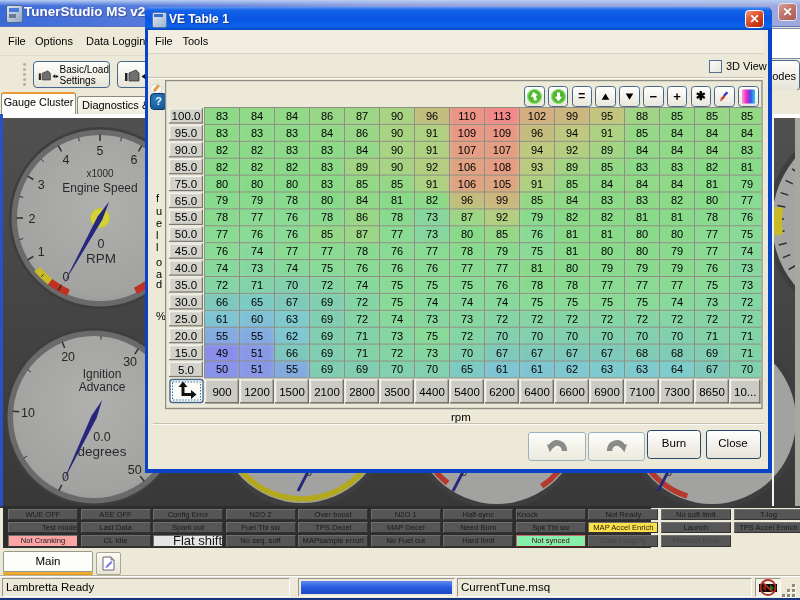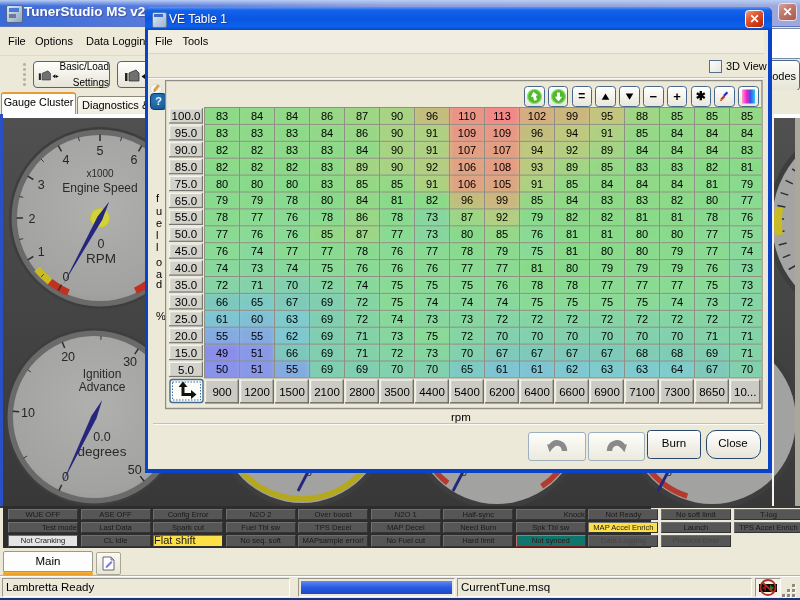--- a/index.html
+++ b/index.html
@@ -28,21 +28,21 @@
 <div style="position:absolute;left:23px;top:78px;width:2.5px;height:2.5px;background:#b8b4a4;border-radius:50%"></div>
 <div style="position:absolute;left:23px;top:83px;width:2.5px;height:2.5px;background:#b8b4a4;border-radius:50%"></div>
 <div style="position:absolute;left:33px;top:61px;width:77px;height:27px;background:linear-gradient(180deg,#fefefc,#e6e4d6);border:1.4px solid #47688c;border-radius:4px;box-sizing:border-box;display:flex;align-items:center;padding-left:4px">
     <svg width="26" height="16" viewBox="0 0 26 16">
       <rect x="1" y="6" width="2.5" height="8" fill="#222"></rect>
       <path d="M5 6 L12 3 L15 6 L15 14 L5 14 Z" fill="#707070" stroke="#333" stroke-width="0.8"></path>
       <path d="M17.5 9.5 L21 7 L21 12 Z" fill="#111"></path>
       <rect x="21" y="9" width="3.5" height="1.4" fill="#111"></rect>
       <path d="M25.8 9.7 l-2.5 -1.8 l0 3.6 Z" fill="#111" transform="translate(-1.5,0)"></path>
     </svg>
-    <div style="font-size:10px;color:#000;line-height:16px;text-align:right;flex:1">Basic/Load<br>Settings</div>
+    <div style="font-size:10px;color:#000;line-height:11px;text-align:left;flex:1">Basic/Load<br>Settings</div>
   </div>
 <div style="position:absolute;left:117px;top:61px;width:77px;height:27px;background:linear-gradient(180deg,#fefefc,#e6e4d6);border:1.4px solid #47688c;border-radius:4px;box-sizing:border-box;display:flex;align-items:center;padding-left:6px">
     <svg width="26" height="16" viewBox="0 0 26 16">
       <rect x="1" y="6" width="2.5" height="8" fill="#222"></rect>
       <path d="M5 6 L12 3 L15 6 L15 14 L5 14 Z" fill="#707070" stroke="#333" stroke-width="0.8"></path>
       <path d="M17.5 9.5 L21 7 L21 12 Z" fill="#111"></path>
       <rect x="21" y="9" width="3.5" height="1.4" fill="#111"></rect>
       <path d="M25.8 9.7 l-2.5 -1.8 l0 3.6 Z" fill="#111" transform="translate(-1.5,0)"></path>
     </svg>
   </div>
@@ -159,43 +159,43 @@
 <div style="position:absolute;left:771.5px;top:114px;width:2.5px;height:392px;background:#f6f4ee"></div>
 <div style="position:absolute;left:794.5px;top:118px;width:5.5px;height:388px;background:#aaa79c"></div>
 <div style="position:absolute;left:3px;top:506px;width:648px;height:42px;background:#2d2d2d">
 <div style="position:absolute;left:5.0px;top:2.5px;width:68px;height:9.5px;background:#565656;border-top:1px solid #6f6f6f;border-left:1px solid #6f6f6f;border-bottom:1px solid #333333;border-right:1px solid #333333;color:#191919;font-size:7.6px;text-align:center;line-height:9px;overflow:hidden;white-space:nowrap">WUE OFF</div>
 <div style="position:absolute;left:77.5px;top:2.5px;width:68px;height:9.5px;background:#565656;border-top:1px solid #6f6f6f;border-left:1px solid #6f6f6f;border-bottom:1px solid #333333;border-right:1px solid #333333;color:#191919;font-size:7.6px;text-align:center;line-height:9px;overflow:hidden;white-space:nowrap">ASE OFF</div>
 <div style="position:absolute;left:150.1px;top:2.5px;width:68px;height:9.5px;background:#565656;border-top:1px solid #6f6f6f;border-left:1px solid #6f6f6f;border-bottom:1px solid #333333;border-right:1px solid #333333;color:#191919;font-size:7.6px;text-align:center;line-height:9px;overflow:hidden;white-space:nowrap">Config Error</div>
 <div style="position:absolute;left:222.6px;top:2.5px;width:68px;height:9.5px;background:#565656;border-top:1px solid #6f6f6f;border-left:1px solid #6f6f6f;border-bottom:1px solid #333333;border-right:1px solid #333333;color:#191919;font-size:7.6px;text-align:center;line-height:9px;overflow:hidden;white-space:nowrap">N2O 2</div>
 <div style="position:absolute;left:295.2px;top:2.5px;width:68px;height:9.5px;background:#565656;border-top:1px solid #6f6f6f;border-left:1px solid #6f6f6f;border-bottom:1px solid #333333;border-right:1px solid #333333;color:#191919;font-size:7.6px;text-align:center;line-height:9px;overflow:hidden;white-space:nowrap">Over boost</div>
 <div style="position:absolute;left:367.8px;top:2.5px;width:68px;height:9.5px;background:#565656;border-top:1px solid #6f6f6f;border-left:1px solid #6f6f6f;border-bottom:1px solid #333333;border-right:1px solid #333333;color:#191919;font-size:7.6px;text-align:center;line-height:9px;overflow:hidden;white-space:nowrap">N2O 1</div>
 <div style="position:absolute;left:440.3px;top:2.5px;width:68px;height:9.5px;background:#565656;border-top:1px solid #6f6f6f;border-left:1px solid #6f6f6f;border-bottom:1px solid #333333;border-right:1px solid #333333;color:#191919;font-size:7.6px;text-align:center;line-height:9px;overflow:hidden;white-space:nowrap">Half-sync</div>
-<div style="position:absolute;left:512.8px;top:2.5px;width:68px;height:9.5px;background:#565656;border-top:1px solid #6f6f6f;border-left:1px solid #6f6f6f;border-bottom:1px solid #333333;border-right:1px solid #333333;color:#191919;font-size:7.6px;text-align:right;line-height:9px;overflow:hidden;white-space:nowrap">Knock</div>
+<div style="position:absolute;left:512.8px;top:2.5px;width:68px;height:9.5px;background:#565656;border-top:1px solid #6f6f6f;border-left:1px solid #6f6f6f;border-bottom:1px solid #333333;border-right:1px solid #333333;color:#191919;font-size:7.6px;text-align:left;line-height:9px;overflow:hidden;white-space:nowrap">Knock</div>
 <div style="position:absolute;left:585.4px;top:2.5px;width:68px;height:9.5px;background:#565656;border-top:1px solid #6f6f6f;border-left:1px solid #6f6f6f;border-bottom:1px solid #333333;border-right:1px solid #333333;color:#191919;font-size:7.6px;text-align:center;line-height:9px;overflow:hidden;white-space:nowrap">Not Ready</div>
 <div style="position:absolute;left:657.9px;top:2.5px;width:68px;height:9.5px;background:#565656;border-top:1px solid #6f6f6f;border-left:1px solid #6f6f6f;border-bottom:1px solid #333333;border-right:1px solid #333333;color:#191919;font-size:7.6px;text-align:center;line-height:9px;overflow:hidden;white-space:nowrap">No soft limit</div>
 <div style="position:absolute;left:730.5px;top:2.5px;width:68px;height:9.5px;background:#565656;border-top:1px solid #6f6f6f;border-left:1px solid #6f6f6f;border-bottom:1px solid #333333;border-right:1px solid #333333;color:#191919;font-size:7.6px;text-align:center;line-height:9px;overflow:hidden;white-space:nowrap">T-log</div>
 <div style="position:absolute;left:5.0px;top:15.9px;width:68px;height:9.5px;background:#565656;border-top:1px solid #6f6f6f;border-left:1px solid #6f6f6f;border-bottom:1px solid #333333;border-right:1px solid #333333;color:#191919;font-size:7.6px;text-align:right;line-height:9px;overflow:hidden;white-space:nowrap">Test mode</div>
 <div style="position:absolute;left:77.5px;top:15.9px;width:68px;height:9.5px;background:#565656;border-top:1px solid #6f6f6f;border-left:1px solid #6f6f6f;border-bottom:1px solid #333333;border-right:1px solid #333333;color:#191919;font-size:7.6px;text-align:center;line-height:9px;overflow:hidden;white-space:nowrap">Last Data</div>
 <div style="position:absolute;left:150.1px;top:15.9px;width:68px;height:9.5px;background:#565656;border-top:1px solid #6f6f6f;border-left:1px solid #6f6f6f;border-bottom:1px solid #333333;border-right:1px solid #333333;color:#191919;font-size:7.6px;text-align:center;line-height:9px;overflow:hidden;white-space:nowrap">Spark cut</div>
 <div style="position:absolute;left:222.6px;top:15.9px;width:68px;height:9.5px;background:#565656;border-top:1px solid #6f6f6f;border-left:1px solid #6f6f6f;border-bottom:1px solid #333333;border-right:1px solid #333333;color:#191919;font-size:7.6px;text-align:center;line-height:9px;overflow:hidden;white-space:nowrap">Fuel Tbl sw</div>
 <div style="position:absolute;left:295.2px;top:15.9px;width:68px;height:9.5px;background:#565656;border-top:1px solid #6f6f6f;border-left:1px solid #6f6f6f;border-bottom:1px solid #333333;border-right:1px solid #333333;color:#191919;font-size:7.6px;text-align:center;line-height:9px;overflow:hidden;white-space:nowrap">TPS Decel</div>
 <div style="position:absolute;left:367.8px;top:15.9px;width:68px;height:9.5px;background:#565656;border-top:1px solid #6f6f6f;border-left:1px solid #6f6f6f;border-bottom:1px solid #333333;border-right:1px solid #333333;color:#191919;font-size:7.6px;text-align:center;line-height:9px;overflow:hidden;white-space:nowrap">MAP Decel</div>
 <div style="position:absolute;left:440.3px;top:15.9px;width:68px;height:9.5px;background:#565656;border-top:1px solid #6f6f6f;border-left:1px solid #6f6f6f;border-bottom:1px solid #333333;border-right:1px solid #333333;color:#191919;font-size:7.6px;text-align:center;line-height:9px;overflow:hidden;white-space:nowrap">Need Burn</div>
 <div style="position:absolute;left:512.8px;top:15.9px;width:68px;height:9.5px;background:#565656;border-top:1px solid #6f6f6f;border-left:1px solid #6f6f6f;border-bottom:1px solid #333333;border-right:1px solid #333333;color:#191919;font-size:7.6px;text-align:center;line-height:9px;overflow:hidden;white-space:nowrap">Spk Tbl sw</div>
 <div style="position:absolute;left:585.4px;top:15.9px;width:68px;height:9.5px;background:#fde047;border-top:1px solid #6f6f6f;border-left:1px solid #6f6f6f;border-bottom:1px solid #333333;border-right:1px solid #333333;color:#191919;font-size:7.6px;text-align:center;line-height:9px;overflow:hidden;white-space:nowrap">MAP Accel Enrich</div>
 <div style="position:absolute;left:657.9px;top:15.9px;width:68px;height:9.5px;background:#565656;border-top:1px solid #6f6f6f;border-left:1px solid #6f6f6f;border-bottom:1px solid #333333;border-right:1px solid #333333;color:#191919;font-size:7.6px;text-align:center;line-height:9px;overflow:hidden;white-space:nowrap">Launch</div>
 <div style="position:absolute;left:730.5px;top:15.9px;width:68px;height:9.5px;background:#565656;border-top:1px solid #6f6f6f;border-left:1px solid #6f6f6f;border-bottom:1px solid #333333;border-right:1px solid #333333;color:#191919;font-size:7.6px;text-align:center;line-height:9px;overflow:hidden;white-space:nowrap">TPS Accel Enrich</div>
-<div style="position:absolute;left:5.0px;top:29.3px;width:68px;height:9.5px;background:#e5e5e5;border-top:1px solid #6f6f6f;border-left:1px solid #6f6f6f;border-bottom:1px solid #333333;border-right:1px solid #333333;color:#191919;font-size:7.6px;text-align:center;line-height:9px;overflow:hidden;white-space:nowrap">Not Cranking</div>
+<div style="position:absolute;left:5.0px;top:29.3px;width:68px;height:9.5px;background:#fca5a5;border-top:1px solid #6f6f6f;border-left:1px solid #6f6f6f;border-bottom:1px solid #333333;border-right:1px solid #333333;color:#191919;font-size:7.6px;text-align:center;line-height:9px;overflow:hidden;white-space:nowrap">Not Cranking</div>
 <div style="position:absolute;left:77.5px;top:29.3px;width:68px;height:9.5px;background:#565656;border-top:1px solid #6f6f6f;border-left:1px solid #6f6f6f;border-bottom:1px solid #333333;border-right:1px solid #333333;color:#191919;font-size:7.6px;text-align:center;line-height:9px;overflow:hidden;white-space:nowrap">CL Idle</div>
-<div style="position:absolute;left:150.1px;top:29.3px;width:68px;height:9.5px;background:#fde047;border-top:1px solid #6f6f6f;border-left:1px solid #6f6f6f;border-bottom:1px solid #333333;border-right:1px solid #333333;color:#191919;font-size:11px;text-align:left;line-height:9px;overflow:hidden;white-space:nowrap">Flat shift</div>
+<div style="position:absolute;left:150.1px;top:29.3px;width:68px;height:9.5px;background:#e5e5e5;border-top:1px solid #6f6f6f;border-left:1px solid #6f6f6f;border-bottom:1px solid #333333;border-right:1px solid #333333;color:#191919;font-size:13px;text-align:right;line-height:9px;overflow:hidden;white-space:nowrap">Flat shift</div>
 <div style="position:absolute;left:222.6px;top:29.3px;width:68px;height:9.5px;background:#565656;border-top:1px solid #6f6f6f;border-left:1px solid #6f6f6f;border-bottom:1px solid #333333;border-right:1px solid #333333;color:#191919;font-size:7.6px;text-align:center;line-height:9px;overflow:hidden;white-space:nowrap">No seq. soft</div>
 <div style="position:absolute;left:295.2px;top:29.3px;width:68px;height:9.5px;background:#565656;border-top:1px solid #6f6f6f;border-left:1px solid #6f6f6f;border-bottom:1px solid #333333;border-right:1px solid #333333;color:#191919;font-size:7.6px;text-align:center;line-height:9px;overflow:hidden;white-space:nowrap">MAPsample error!</div>
 <div style="position:absolute;left:367.8px;top:29.3px;width:68px;height:9.5px;background:#565656;border-top:1px solid #6f6f6f;border-left:1px solid #6f6f6f;border-bottom:1px solid #333333;border-right:1px solid #333333;color:#191919;font-size:7.6px;text-align:center;line-height:9px;overflow:hidden;white-space:nowrap">No Fuel cut</div>
 <div style="position:absolute;left:440.3px;top:29.3px;width:68px;height:9.5px;background:#565656;border-top:1px solid #6f6f6f;border-left:1px solid #6f6f6f;border-bottom:1px solid #333333;border-right:1px solid #333333;color:#191919;font-size:7.6px;text-align:center;line-height:9px;overflow:hidden;white-space:nowrap">Hard limit</div>
-<div style="position:absolute;left:512.8px;top:29.3px;width:68px;height:9.5px;background:#0f766e;border-top:1px solid #c86a6a;border-left:1px solid #c86a6a;border-bottom:1px solid #7a1d1d;border-right:1px solid #7a1d1d;color:#3c0d0d;font-size:7.6px;text-align:center;line-height:9px;overflow:hidden;white-space:nowrap">Not synced</div>
+<div style="position:absolute;left:512.8px;top:29.3px;width:68px;height:9.5px;background:#86efac;border-top:1px solid #c86a6a;border-left:1px solid #c86a6a;border-bottom:1px solid #7a1d1d;border-right:1px solid #7a1d1d;color:#3c0d0d;font-size:7.6px;text-align:center;line-height:9px;overflow:hidden;white-space:nowrap">Not synced</div>
 <div style="position:absolute;left:585.4px;top:29.3px;width:68px;height:9.5px;background:#565656;border-top:1px solid #6f6f6f;border-left:1px solid #6f6f6f;border-bottom:1px solid #333333;border-right:1px solid #333333;color:#454545;font-size:7.6px;text-align:center;line-height:9px;overflow:hidden;white-space:nowrap">Data Logging</div>
 <div style="position:absolute;left:657.9px;top:29.3px;width:68px;height:9.5px;background:#565656;border-top:1px solid #6f6f6f;border-left:1px solid #6f6f6f;border-bottom:1px solid #333333;border-right:1px solid #333333;color:#454545;font-size:7.6px;text-align:center;line-height:9px;overflow:hidden;white-space:nowrap">Protocol Error</div>
 </div>
 <div style="position:absolute;left:0;top:548px;width:800px;height:27.5px;background:#ece9d8"></div>
 <div style="position:absolute;left:3px;top:551px;width:90px;height:21px;background:#fdfdfb;border:1px solid #9a9a8a;border-radius:2px 2px 0 0;box-sizing:border-box;font-size:11.5px;color:#000;text-align:center;line-height:19px">Main MAPsample</div>
 <div style="position:absolute;left:3px;top:571.5px;width:90px;height:3px;background:linear-gradient(180deg,#f6b33c,#e89b25);border-radius:1px"></div>
 <div style="position:absolute;left:0px;top:575px;width:800px;height:1px;background:#b8b4a4"></div>
 <div style="position:absolute;left:96px;top:552px;width:23px;height:21px;background:linear-gradient(180deg,#fbfaf4,#e8e5d6);border:1px solid #aaa694;border-radius:2px;display:flex;align-items:center;justify-content:center">
     <svg width="13" height="15" viewBox="0 0 13 15">
       <path d="M1 1 L9 1 L12 4 L12 14 L1 14 Z" fill="#fff" stroke="#667" stroke-width="1"></path>
@@ -223,21 +223,21 @@
 <div style="position:absolute;left:792px;top:594px;width:2.5px;height:2.5px;background:#8e8a7c;box-shadow:1px 1px 0 #fff"></div>
 <div style="position:absolute;left:787px;top:589px;width:2.5px;height:2.5px;background:#8e8a7c;box-shadow:1px 1px 0 #fff"></div>
 <div style="position:absolute;left:787px;top:594px;width:2.5px;height:2.5px;background:#8e8a7c;box-shadow:1px 1px 0 #fff"></div>
 <div style="position:absolute;left:782px;top:594px;width:2.5px;height:2.5px;background:#8e8a7c;box-shadow:1px 1px 0 #fff"></div>
 <div style="position:absolute;left:0;top:597.5px;width:800px;height:2.5px;background:#16337e"></div>
 <div style="position:absolute;left:145px;top:7px;width:627px;height:466px;background:#ece9d8;border-left:3.5px solid #0a42c8;border-right:4.5px solid #0a42c8;border-bottom:4.5px solid #0a42c8;border-radius:6px 6px 0 0;box-sizing:border-box">
 <div style="position:absolute;left:-3.5px;top:0;width:627px;height:22.5px;border-radius:6px 6px 0 0;background:linear-gradient(180deg,#5a96f4 0%,#1463ea 14%,#0a55e2 52%,#0b62ee 84%,#0549be 100%)"></div>
 <div style="position:absolute;left:4px;top:5px;width:13px;height:14px;background:linear-gradient(135deg,#dfeaf8,#9ab2cf);border:1px solid #5577aa;border-radius:2px">
       <div style="position:absolute;left:1px;top:1px;width:9px;height:3px;background:#3a6ad0"></div>
     </div>
-<div style="position:absolute;left:21px;top:5px;font-size:12px;font-weight:normal;color:#ffffff;text-shadow:1px 1px 1px #1a3a8a;font-family:'Liberation Sans',sans-serif">VE Table 1</div>
+<div style="position:absolute;left:21px;top:5px;font-size:12px;font-weight:bold;color:#ffffff;text-shadow:1px 1px 1px #1a3a8a;font-family:'Liberation Sans',sans-serif">VE Table 1</div>
 <div style="position:absolute;left:597px;top:3px;width:19px;height:17.5px;border-radius:3.5px;border:1.2px solid #ffffff;background:linear-gradient(145deg,#f0a088 0%,#e4623c 30%,#cc3914 70%,#aa2b0e 100%);color:#fff;font-size:12px;font-weight:bold;text-align:center;line-height:16px;box-sizing:border-box">✕</div>
 <div style="position:absolute;left:0;top:22.5px;width:616px;height:23px;background:#f1eee1;border-bottom:1px solid #d8d4c4">
       <span style="position:absolute;left:7px;top:5px;font-size:11px;color:#000">File</span>
       <span style="position:absolute;left:34.5px;top:5px;font-size:11px;color:#000">Tools</span>
     </div>
 <div style="position:absolute;left:560.5px;top:53px;width:13px;height:13px;background:linear-gradient(135deg,#fcfcfc,#e8e6dc);border:1.4px solid #53718f;box-sizing:border-box"></div>
 <div style="position:absolute;left:578px;top:53px;width:60px;font-size:11px;color:#000;white-space:nowrap">3D View</div>
 <div style="position:absolute;left:0px;top:70px;width:616px;height:1px;background:#c6c2b2"></div>
     <div style="position:absolute;left:0px;top:71px;width:616px;height:1px;background:#fbfaf5"></div>
 <div style="position:absolute;left:2px;top:73px;width:12px;height:11px"><svg width="12" height="11">
@@ -1084,14 +1084,14 @@
         <path d="M11 8.6 L3 7.2 L5.6 15.2 Z" fill="#8a8a8a"></path>
       </svg>
     </div>
 <div style="position:absolute;left:440px;top:425px;width:55px;height:27px;background:linear-gradient(180deg,#fdfdfa,#eceadd);border:1px solid #9db0c0;border-radius:3px;display:flex;align-items:center;justify-content:center">
       <svg width="26" height="20" viewBox="0 0 26 20">
         <path d="M5.5 14 C5.5 6, 14.5 3, 19 9.5" stroke="#8a8a8a" stroke-width="5.5" fill="none"></path>
         <path d="M15 8.6 L23 7.2 L20.4 15.2 Z" fill="#8a8a8a"></path>
       </svg>
     </div>
 <div style="position:absolute;left:499px;top:423px;width:54px;height:29px;background:linear-gradient(180deg,#ffffff,#e8e4d8);border:1.6px solid #26476e;border-radius:3.5px;box-sizing:border-box;font-size:11.5px;color:#000;text-align:center;line-height:25px">Burn</div>
-<div style="position:absolute;left:557.5px;top:423px;width:55px;height:29px;background:linear-gradient(180deg,#ffffff,#e8e4d8);border:1.6px solid #26476e;border-radius:10px;box-sizing:border-box;font-size:11.5px;color:#000;text-align:center;line-height:25px">Close</div>
+<div style="position:absolute;left:557.5px;top:423px;width:55px;height:29px;background:linear-gradient(180deg,#ffffff,#e8e4d8);border:1.6px solid #26476e;border-radius:3px;box-sizing:border-box;font-size:11.5px;color:#000;text-align:center;line-height:25px">Close</div>
 </div>
 
 </body></html>

